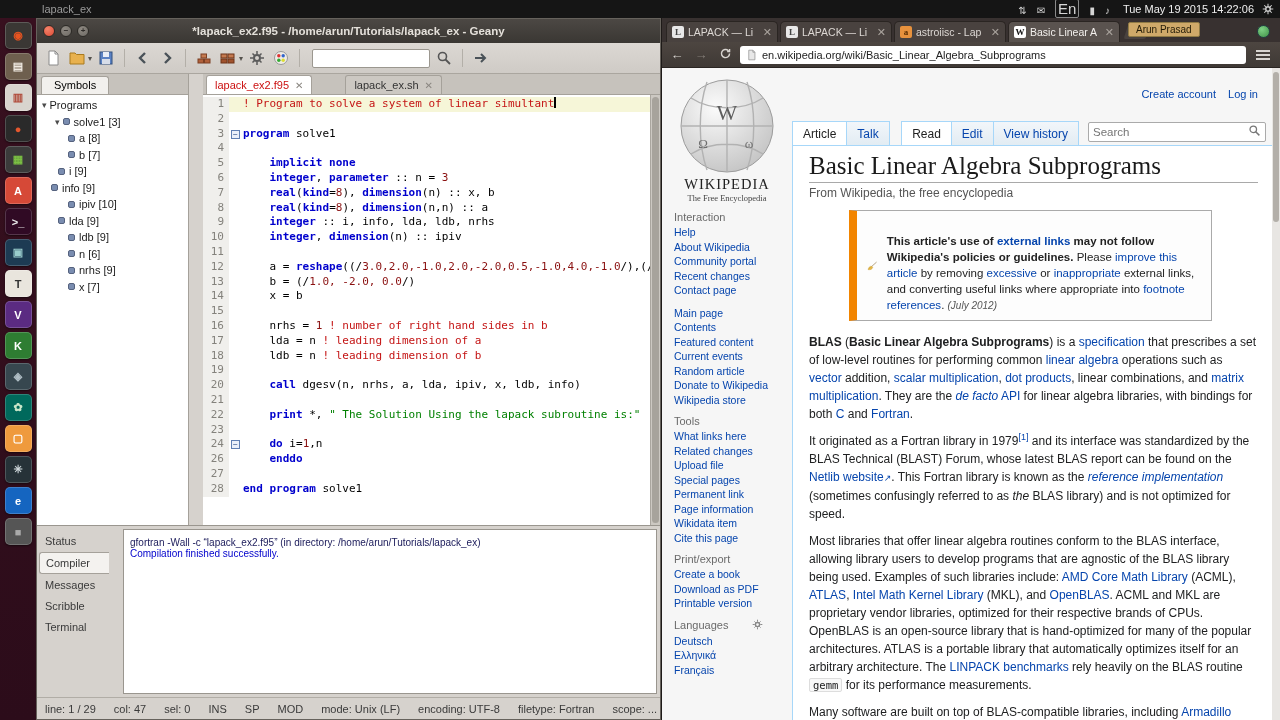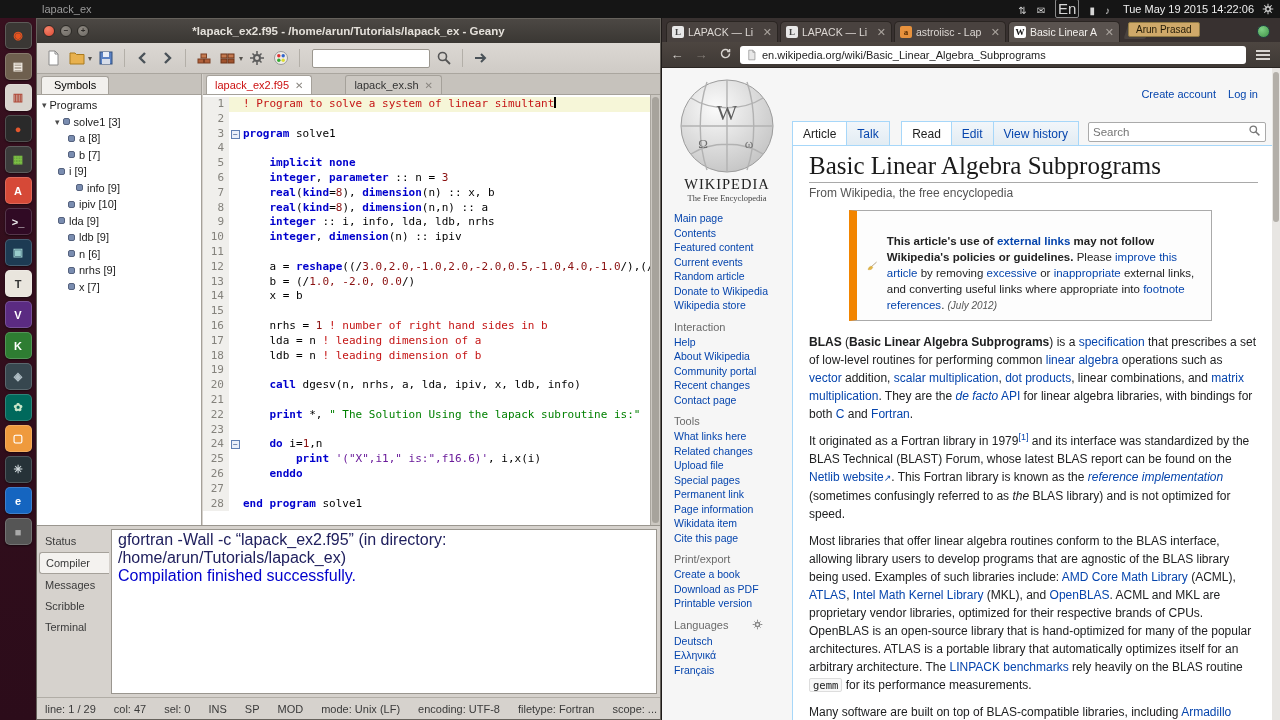--- a/index.html
+++ b/index.html
@@ -41,21 +41,21 @@
 
   .g-toolbar { height:31px; background:linear-gradient(#dcd8d3,#cfcbc6); border-bottom:1px solid #aaa69f;
                display:flex; align-items:center; padding:0 6px; gap:4px; }
   .tb-ico { width:20px; height:20px; display:flex; align-items:center; justify-content:center; border-radius:3px; }
   .tb-sep { width:1px; height:18px; background:#b3afa8; margin:0 4px; }
   .tb-caret { font-size:8px; color:#55524d; margin-left:-3px; }
   .tb-entry { width:118px; height:19px; border:1px solid #9b978f; border-radius:2px; background:#fff; font-size:11px;
               padding:0 4px; margin-left:4px; }
 
   .g-main { position:absolute; left:0; top:55px; right:0; bottom:194px; }
-  .g-side { position:absolute; left:0; top:0; width:165px; bottom:0; border-right:1px solid #a5a19a; background:#d6d2cd; }
+  .g-side { position:absolute; left:0; top:0; width:152px; bottom:0; border-right:1px solid #a5a19a; background:#d6d2cd; }
   .g-side-tabs { height:21px; display:flex; background:#c6c2bc; border-bottom:1px solid #a5a19a; }
   .g-side-tab { padding:2px 12px; font-size:11px; background:#f2f0ed; border:1px solid #a5a19a; border-bottom:none;
                 border-radius:3px 3px 0 0; margin:2px 0 0 4px; }
   .g-tree { position:absolute; top:21px; left:0; right:0; bottom:0; background:#ffffff; overflow:hidden; padding-top:2px; }
   .sym-row { font-size:11px; color:#1c1c1c; height:16.5px; display:flex; align-items:center; white-space:nowrap; }
   .sym-row .exp { color:#4b4b4b; font-size:9px; margin-right:3px; }
   .sym-row .dot { width:7px; height:7px; border-radius:2px; background:#7a8db0; border:1px solid #55627e; margin-right:4px; }
 
   .g-tabs { position:absolute; left:166px; right:0; top:0; height:21px; background:#c6c2bc; border-bottom:1px solid #a5a19a;
             display:flex; align-items:flex-end;gap:30px; }
@@ -82,21 +82,21 @@
   .num { color:#8a1010; }
   .str2 { color:#008000; }
   .str1 { color:#6a1b9a; }
   .caret { display:inline-block; width:1.5px; height:11px; background:#000; vertical-align:-1px; }
 
   .g-msg { position:absolute; left:0; right:0; bottom:22px; height:172px; background:#d6d2cd; border-top:1px solid #9a968f;
            display:flex; }
   .g-msg-tabs { width:74px; padding-top:4px; }
   .mtab { font-size:11px; color:#3a3a3a; padding:4px 6px; margin:1px 2px; border-radius:3px 0 0 3px; text-align:left; }
   .mtab.active { background:#f4f2ef; border:1px solid #a5a19a; border-right:none; }
-  .g-msg-body { flex:1; background:#fff; border:1px solid #9a968f; margin:3px 3px 3px 0; padding:1px 6px; font-size:16px;
+  .g-msg-body { flex:1; background:#fff; border:1px solid #9a968f; margin:3px 3px 3px 12px; padding:7px 6px; font-size:10px;
                 overflow:hidden; }
   .msg-cmd { color:#20205e; }
   .msg-ok { color:#0000cc; }
 
   .g-status { position:absolute; left:0; right:0; bottom:0; height:22px; background:#d6d2cd; border-top:1px solid #b1ada6;
               display:flex; align-items:center; font-size:11px; color:#3a3a3a; padding:0 8px; }
   .st-item { margin-right:18px; white-space:nowrap; }
 
   
   .browser { position:absolute; left:661px; top:18px; width:619px; height:702px; z-index:30; background:#3a3330;
@@ -317,21 +317,21 @@
               <span>a [8]</span>
             </div>
             <div class="sym-row" style="padding-left: 31px;">
               <span class="dot"></span>
               <span>b [7]</span>
             </div>
             <div class="sym-row" style="padding-left: 21px;">
               <span class="dot"></span>
               <span>i [9]</span>
             </div>
-            <div class="sym-row" style="padding-left: 39px; text-align: right;">
+            <div class="sym-row" style="padding-left: 14px; text-align: right;">
               <span class="dot"></span>
               <span>info [9]</span>
             </div>
             <div class="sym-row" style="padding-left: 31px;">
               <span class="dot"></span>
               <span>ipiv [10]</span>
             </div>
             <div class="sym-row" style="padding-left: 21px;">
               <span class="dot"></span>
               <span>lda [9]</span>
@@ -383,21 +383,20 @@
           <div class="cl"><span class="ln">15</span><span class="fm"></span><span class="ct"></span></div>
           <div class="cl"><span class="ln">16</span><span class="fm"></span><span class="ct"><span class="">    nrhs = </span><span class="num">1</span><span class=""> </span><span class="cm">! number of right hand sides in b</span></span></div>
           <div class="cl"><span class="ln">17</span><span class="fm"></span><span class="ct"><span class="">    lda = n </span><span class="cm">! leading dimension of a</span></span></div>
           <div class="cl"><span class="ln">18</span><span class="fm"></span><span class="ct"><span class="">    ldb = n </span><span class="cm">! leading dimension of b</span></span></div>
           <div class="cl"><span class="ln">19</span><span class="fm"></span><span class="ct"></span></div>
           <div class="cl"><span class="ln">20</span><span class="fm"></span><span class="ct"><span class="">    </span><span class="kw">call</span><span class=""> dgesv(n, nrhs, a, lda, ipiv, x, ldb, info)</span></span></div>
           <div class="cl"><span class="ln">21</span><span class="fm"></span><span class="ct"></span></div>
           <div class="cl"><span class="ln">22</span><span class="fm"></span><span class="ct"><span class="">    </span><span class="kw">print</span><span class=""> *, </span><span class="str2">" The Solution Using the lapack subroutine is:"</span></span></div>
           <div class="cl"><span class="ln">23</span><span class="fm"></span><span class="ct"></span></div>
           <div class="cl"><span class="ln">24</span><span class="fm"><span class="foldbox">−</span></span><span class="ct"><span class="">    </span><span class="kw">do</span><span class=""> i=</span><span class="num">1</span><span class="">,n</span></span></div>
-          <div class="cl"><span class="ln">25</span><span class="fm"></span><span class="ct"><span class="">        </span><span class="kw">print</span><span class=""> </span><span class="str1">'("X",i1," is:",f16.6)'</span><span class="">, i,x(i)</span></span></div>
           <div class="cl"><span class="ln">26</span><span class="fm"></span><span class="ct"><span class="">    </span><span class="kw">enddo</span></span></div>
           <div class="cl"><span class="ln">27</span><span class="fm"></span><span class="ct"></span></div>
           <div class="cl"><span class="ln">28</span><span class="fm"></span><span class="ct"><span class="kw">end program</span><span class=""> solve1</span></span></div>
         </div>
       <div class="g-vscroll">
           <div class="thumb"></div>
         </div>
     </div>
 
     <div class="g-msg">
@@ -489,37 +488,37 @@
           <circle cx="50" cy="50" r="46" fill="url(#wg)" stroke="#9c9c9c"></circle>
           <path d="M50 4v92M4 50h92M14 22c20 13 52 13 72 0M14 78c20-13 52-13 72 0M30 6c-9 26-9 62 0 88M70 6c9 26 9 62 0 88" fill="none" stroke="#b2b2b2" stroke-width="1.4"></path>
           <text x="50" y="44" font-size="22" fill="#5e5e5e" text-anchor="middle" font-family="Liberation Serif, serif">W</text>
           <text x="26" y="72" font-size="13" fill="#6e6e6e" text-anchor="middle" font-family="Liberation Serif, serif">Ω</text>
           <text x="72" y="72" font-size="13" fill="#6e6e6e" text-anchor="middle" font-family="Liberation Serif, serif">ω</text>
         </svg>
         <div class="w-wordmark">WIKIPEDIA</div>
         <div class="w-sub">The Free Encyclopedia</div>
         <div id="wiki-nav">
             <div class="nav-group">
-              <div class="nav-a">Main page</div>
-              <div class="nav-a">Contents</div>
-              <div class="nav-a">Featured content</div>
-              <div class="nav-a">Current events</div>
-              <div class="nav-a">Random article</div>
-              <div class="nav-a">Donate to Wikipedia</div>
-              <div class="nav-a">Wikipedia store</div>
-            </div>
-            <div class="nav-group">
               <div class="nav-h">
                 <span>Interaction</span>
               </div>
               <div class="nav-a">Help</div>
               <div class="nav-a">About Wikipedia</div>
               <div class="nav-a">Community portal</div>
               <div class="nav-a">Recent changes</div>
               <div class="nav-a">Contact page</div>
+            </div>
+            <div class="nav-group">
+              <div class="nav-a">Main page</div>
+              <div class="nav-a">Contents</div>
+              <div class="nav-a">Featured content</div>
+              <div class="nav-a">Current events</div>
+              <div class="nav-a">Random article</div>
+              <div class="nav-a">Donate to Wikipedia</div>
+              <div class="nav-a">Wikipedia store</div>
             </div>
             <div class="nav-group">
               <div class="nav-h">
                 <span>Tools</span>
               </div>
               <div class="nav-a">What links here</div>
               <div class="nav-a">Related changes</div>
               <div class="nav-a">Upload file</div>
               <div class="nav-a">Special pages</div>
               <div class="nav-a">Permanent link</div>

